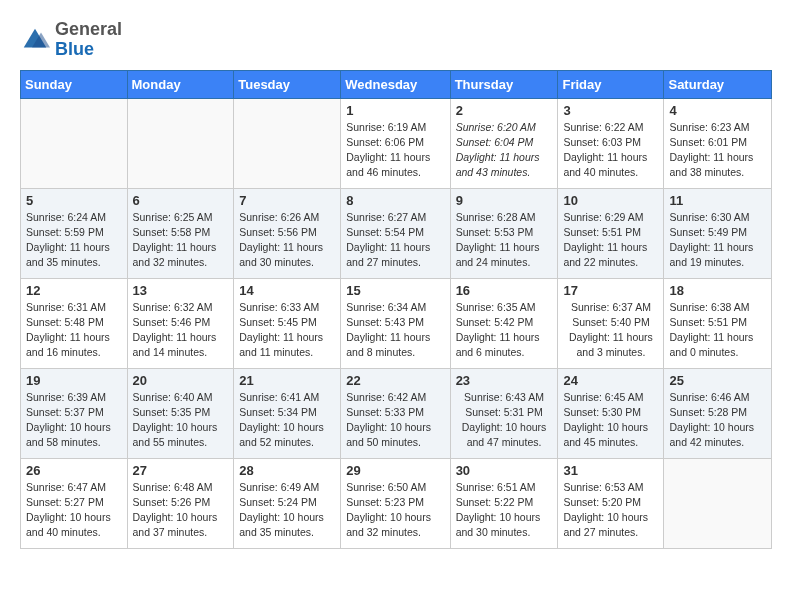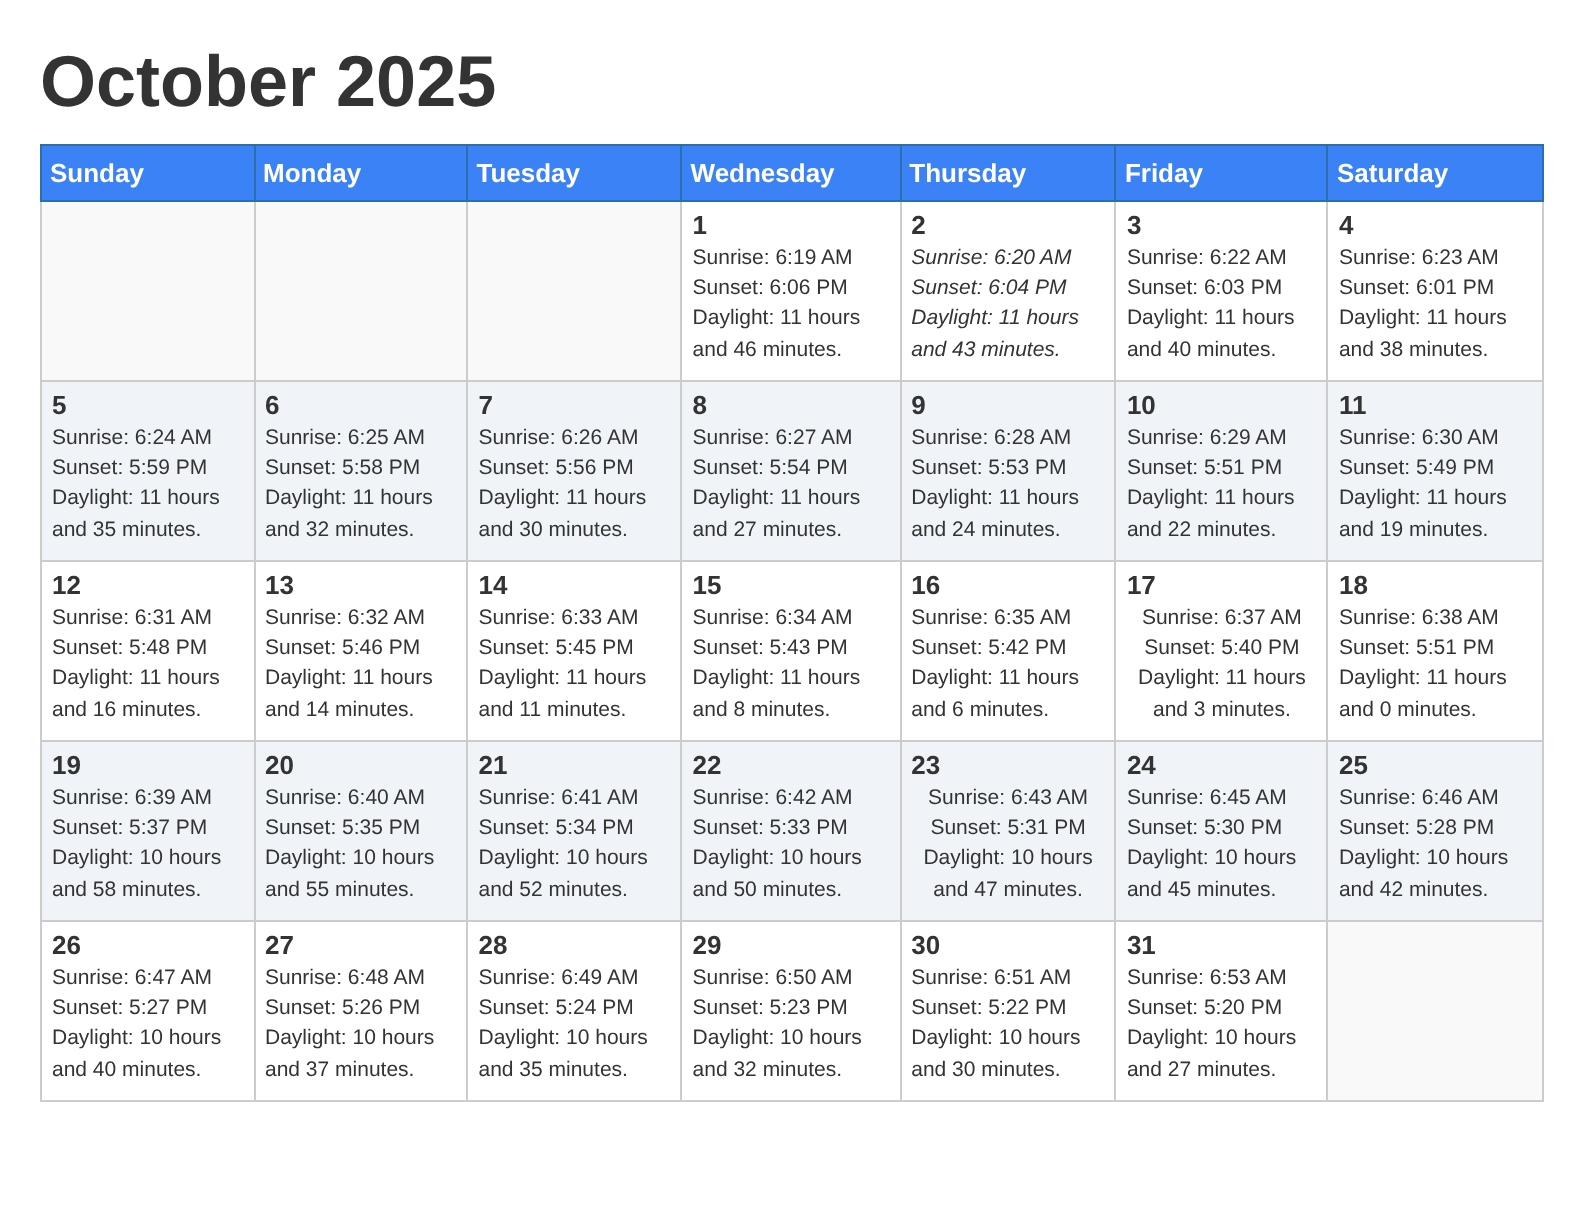--- a/index.html
+++ b/index.html
@@ -84,22 +84,31 @@
       background: #f9f9f9;
     }
     .row-alt td {
       background: #f0f4f8;
     }
   </style>
 </head>
 <body>
 
 <div class="header">
+  <div class="logo">
+    <svg class="logo-icon" viewBox="0 0 40 40">
+      <polygon points="20,5 35,30 5,30" fill="#2c6fad"></polygon>
+      <polygon points="28,10 40,30 16,30" fill="#1a4a8a" opacity="0.5"></polygon>
+    </svg>
+    <div class="logo-text">
+      <span class="logo-general">General</span>
+      <span class="logo-blue">Blue</span>
+    </div>
+  </div>
   <div class="title-block">
-    <div class="month-title">October 2025</div>
   </div>
 </div>
 
 <table class="calendar">
   <thead>
     <tr>
     <th>Sunday</th>
         <th>Monday</th>
         <th>Tuesday</th>
         <th>Wednesday</th>

